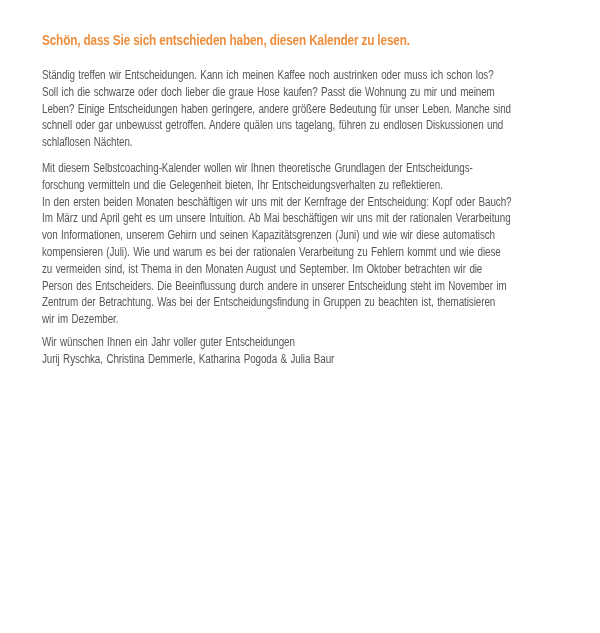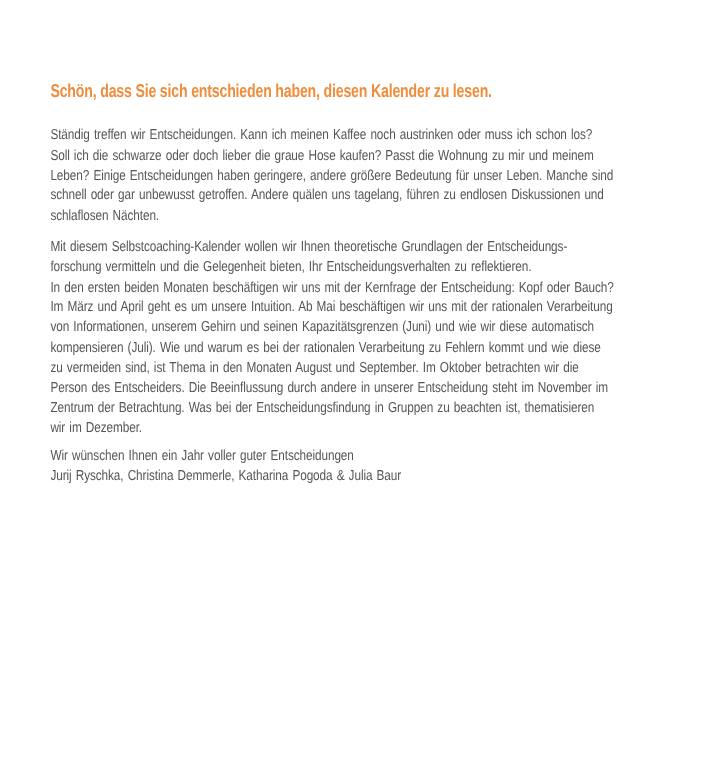--- a/index.html
+++ b/index.html
@@ -6,21 +6,21 @@
     margin: 0;
     padding: 0;
     background: #ffffff;
   }
   .page {
     position: relative;
     width: 600px;
     height: 633px;
     background: var(--background, #ffffff);
     box-sizing: border-box;
-    padding: 68px 30px 0 42px;
+    padding: 31px 30px 0 42px;
     overflow: hidden;
     font-family: "Liberation Sans", "DejaVu Sans", sans-serif;
   }
   .heading {
     margin: 0;
     font-size: 15.5px;
     font-weight: 700;
     line-height: 18px;
     color: var(--accent, #ee8d3c);
     letter-spacing: -0.2px;

